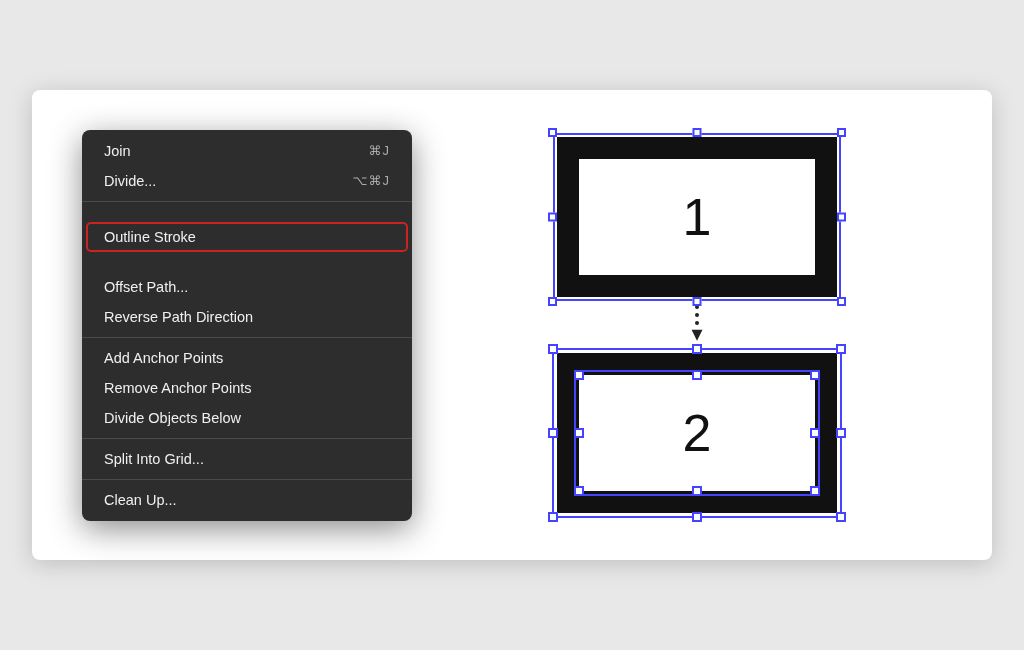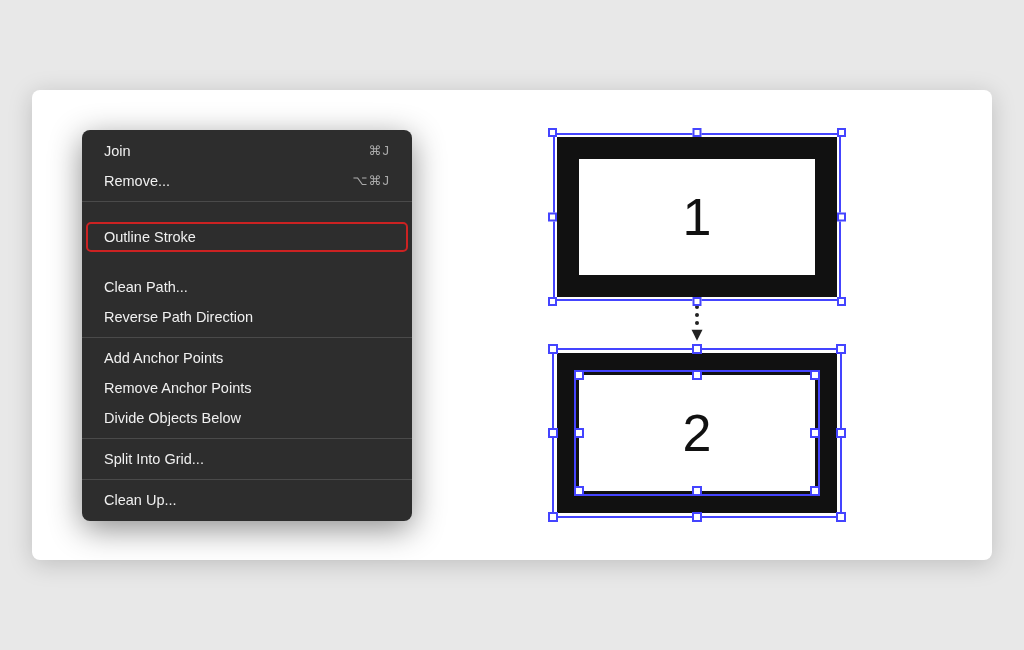--- a/index.html
+++ b/index.html
@@ -186,30 +186,30 @@
 <body>
 
 <div class="main-container">
 
   <div class="context-menu">
     <div class="menu-item">
       <span>Join</span>
       <span class="shortcut">⌘J</span>
     </div>
     <div class="menu-item">
-      <span>Remove...</span>
+      <span>Divide...</span>
       <span class="shortcut">⌥⌘J</span>
     </div>
     <hr class="menu-separator">
     <div class="menu-item highlighted">
       <span>Outline Stroke</span>
       <span class="shortcut"></span>
     </div>
     <div class="menu-item">
-      <span>Clean Path...</span>
+      <span>Offset Path...</span>
     </div>
     <div class="menu-item">
       <span>Reverse Path Direction</span>
     </div>
     <hr class="menu-separator">
     <div class="menu-item">
       <span>Add Anchor Points</span>
     </div>
     <div class="menu-item">
       <span>Remove Anchor Points</span>

